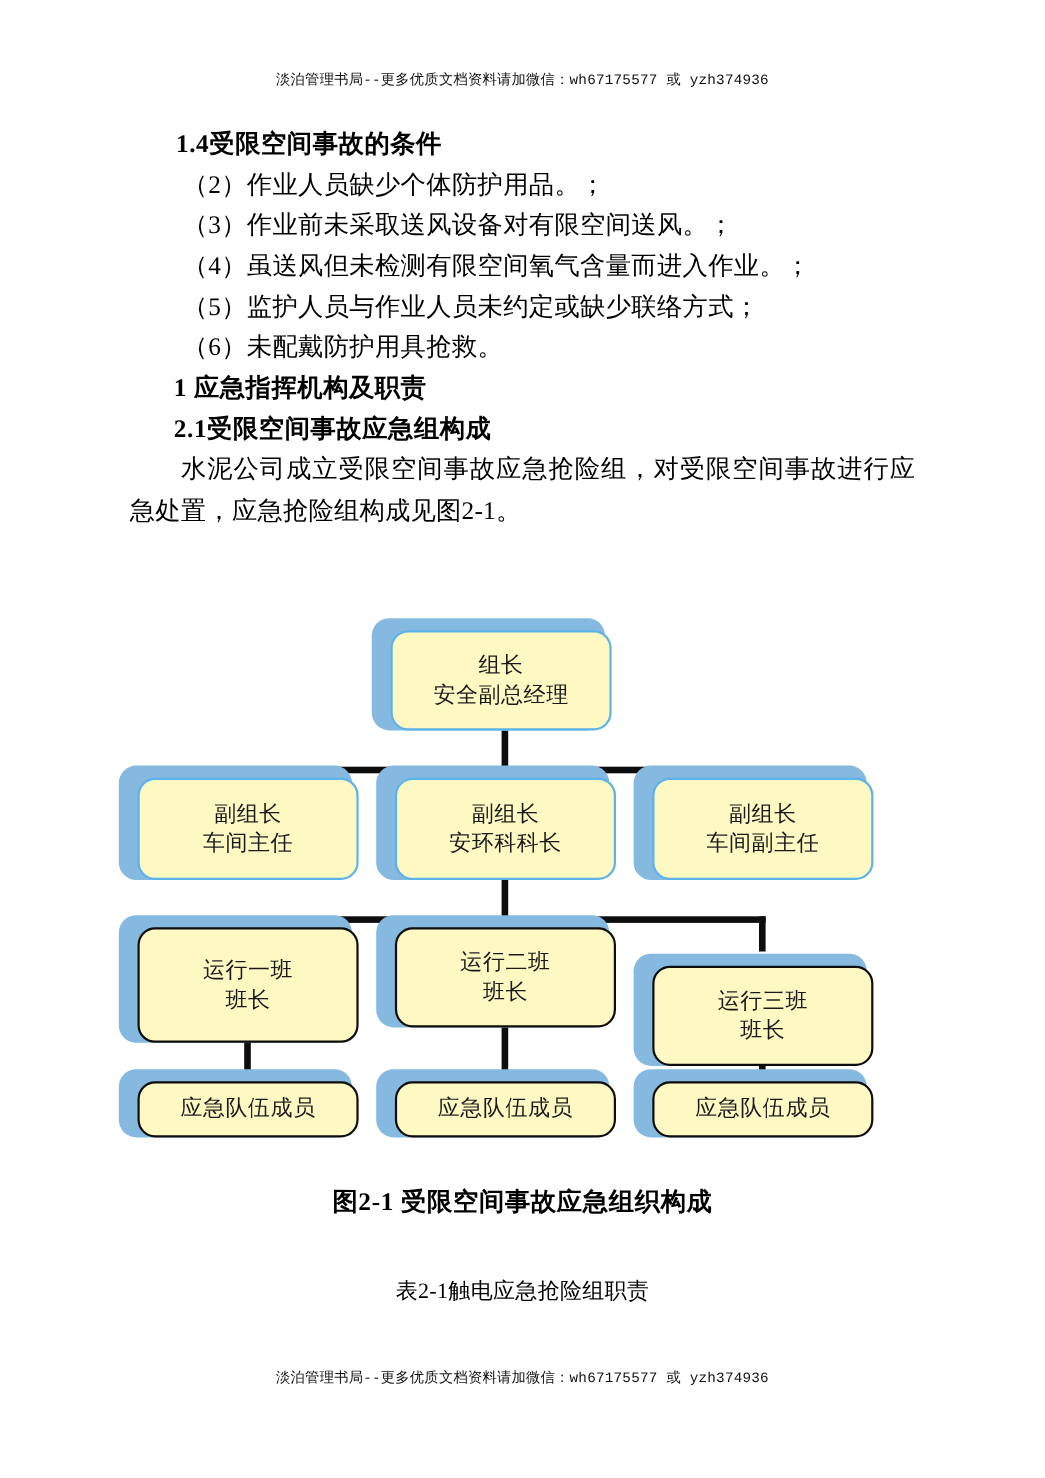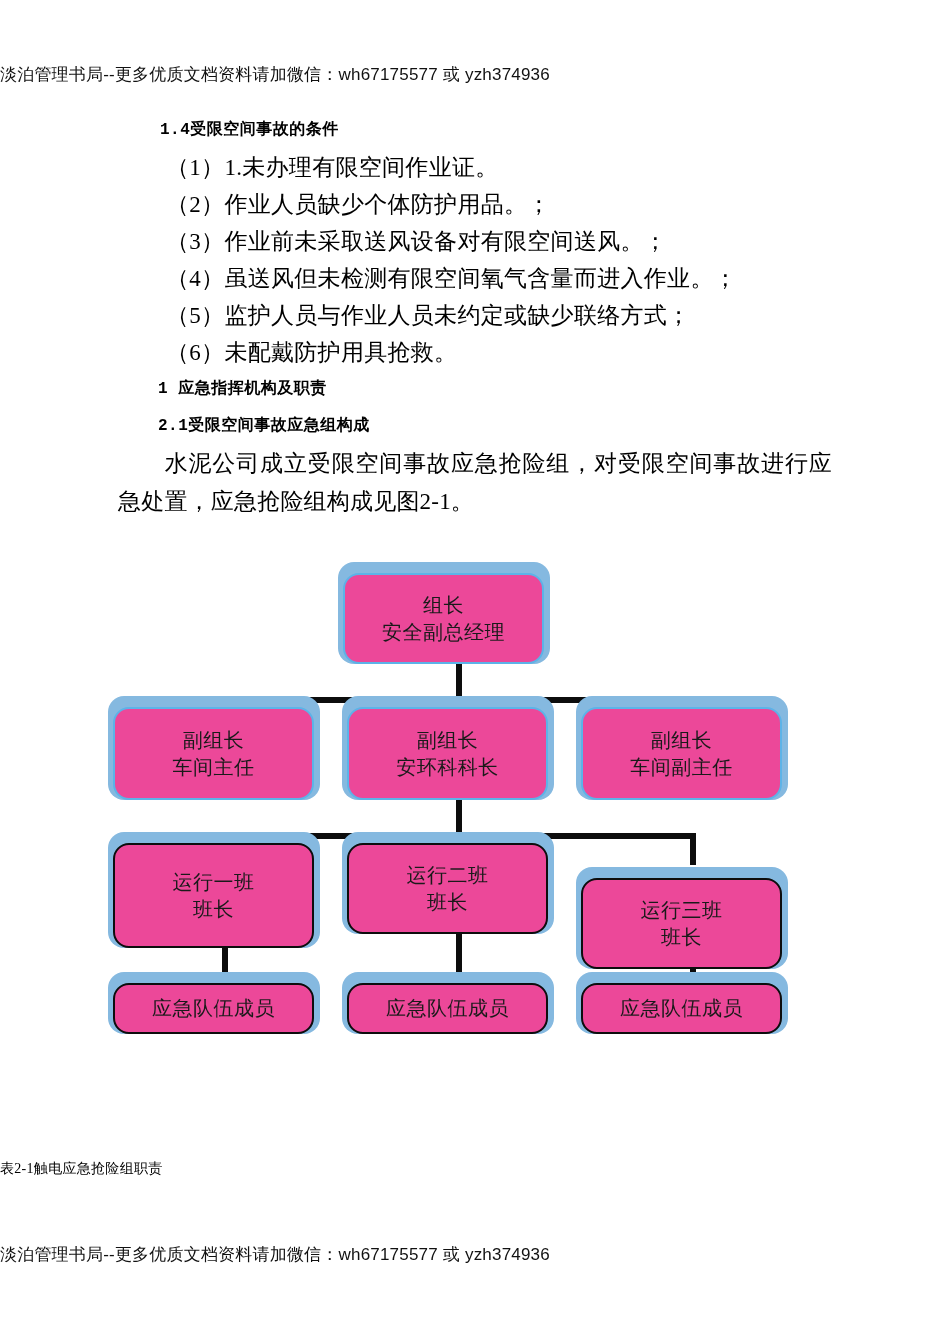--- a/index.html
+++ b/index.html
@@ -21,42 +21,42 @@
     left: 0; top: 0;
     width: 950px;
     height: 1344px;
   }
 
   
   .runhead, .runfoot {
     position: absolute;
     left: 0;
     width: 950px;
-    text-align: left;
-    font-family: Liberation Sans, sans-serif;
-    font-size: 17px;
+    text-align: center;
+    font-family: Liberation Mono, monospace;
+    font-size: 13px;
     letter-spacing: 0.2px;
     color: #111;
     white-space: nowrap;
   }
   .runhead { top: 63px; }
   .runfoot { top: 1243px; }
 
   
   .content {
     position: absolute;
     left: 118px;
     top: 112px;
     width: 714px;
   }
 
   .h-bold {
-    font-family: Liberation Mono, monospace;
+    font-family: Liberation Serif, serif;
     font-weight: bold;
-    font-size: 16px;
+    font-size: 23px;
     line-height: 37px;
     margin: 0;
     padding-left: 42px;
     white-space: nowrap;
     letter-spacing: 0.5px;
   }
   .h-bold.tight { padding-left: 40px; }
 
   .li {
     font-size: 23px;
@@ -106,26 +106,26 @@
     position: absolute;
     left: 0;
     top: 0;
     width: 100%;
     height: 100%;
     background: #85b9e0;
     border-radius: 16px;
   }
   .node .card {
     position: absolute;
-    left: 5px;
+    left: 17px;
     top: 11px;
     width: calc(100% - 11px);
     height: calc(100% - 11px);
     box-sizing: border-box;
-    background: #ec4899;
+    background: #fef9c3;
     border-radius: 16px;
     display: flex;
     flex-direction: column;
     align-items: center;
     justify-content: center;
     line-height: 1.32;
     font-size: 20px;
     letter-spacing: 0.5px;
     color: #1a1a1a;
   }
@@ -152,35 +152,35 @@
     top: 1117px;
     font-size: 23px;
     letter-spacing: 0.3px;
     white-space: nowrap;
   }
   .tbl-caption {
     position: absolute;
     left: 0;
     top: 1160px;
     width: 950px;
-    font-size: 14px;
+    text-align: center;
+    font-size: 20px;
     letter-spacing: 0.3px;
     white-space: nowrap;
   }
 </style>
 </head>
 <body>
 
 <div class="page">
 
   <div class="runhead">淡泊管理书局--更多优质文档资料请加微信：wh67175577 或 yzh374936</div>
 
   <div class="content">
     <p class="h-bold">1.4受限空间事故的条件</p>
-    <p class="li">（1）1.未办理有限空间作业证。</p>
     <p class="li">（2）作业人员缺少个体防护用品。；</p>
     <p class="li">（3）作业前未采取送风设备对有限空间送风。；</p>
     <p class="li">（4）虽送风但未检测有限空间氧气含量而进入作业。；</p>
     <p class="li">（5）监护人员与作业人员未约定或缺少联络方式；</p>
     <p class="li">（6）未配戴防护用具抢救。</p>
     <p class="h-bold tight">1  应急指挥机构及职责</p>
     <p class="h-bold tight">2.1受限空间事故应急组构成</p>
     <p class="para"><span class="indent"></span><span>水泥公司成立受限空间事故应急抢险组，对受限空间事故进行应急处置，应急抢险组构成见图2-1。</span></p>
   </div>
 
@@ -276,17 +276,18 @@
       <div class="node black" style="left:576px; top:424px; width:212px; height:62px;">
         <div class="shadow"></div>
         <div class="card">
           <span class="ln">应急队伍成员</span>
         </div>
       </div>
 
     </div>
   </div>
 
+  <div class="fig-caption">图2-1  受限空间事故应急组织构成</div>
   <div class="tbl-caption">表2-1触电应急抢险组职责</div>
 
   <div class="runfoot">淡泊管理书局--更多优质文档资料请加微信：wh67175577 或 yzh374936</div>
 
 </div>
 
 </body></html>

